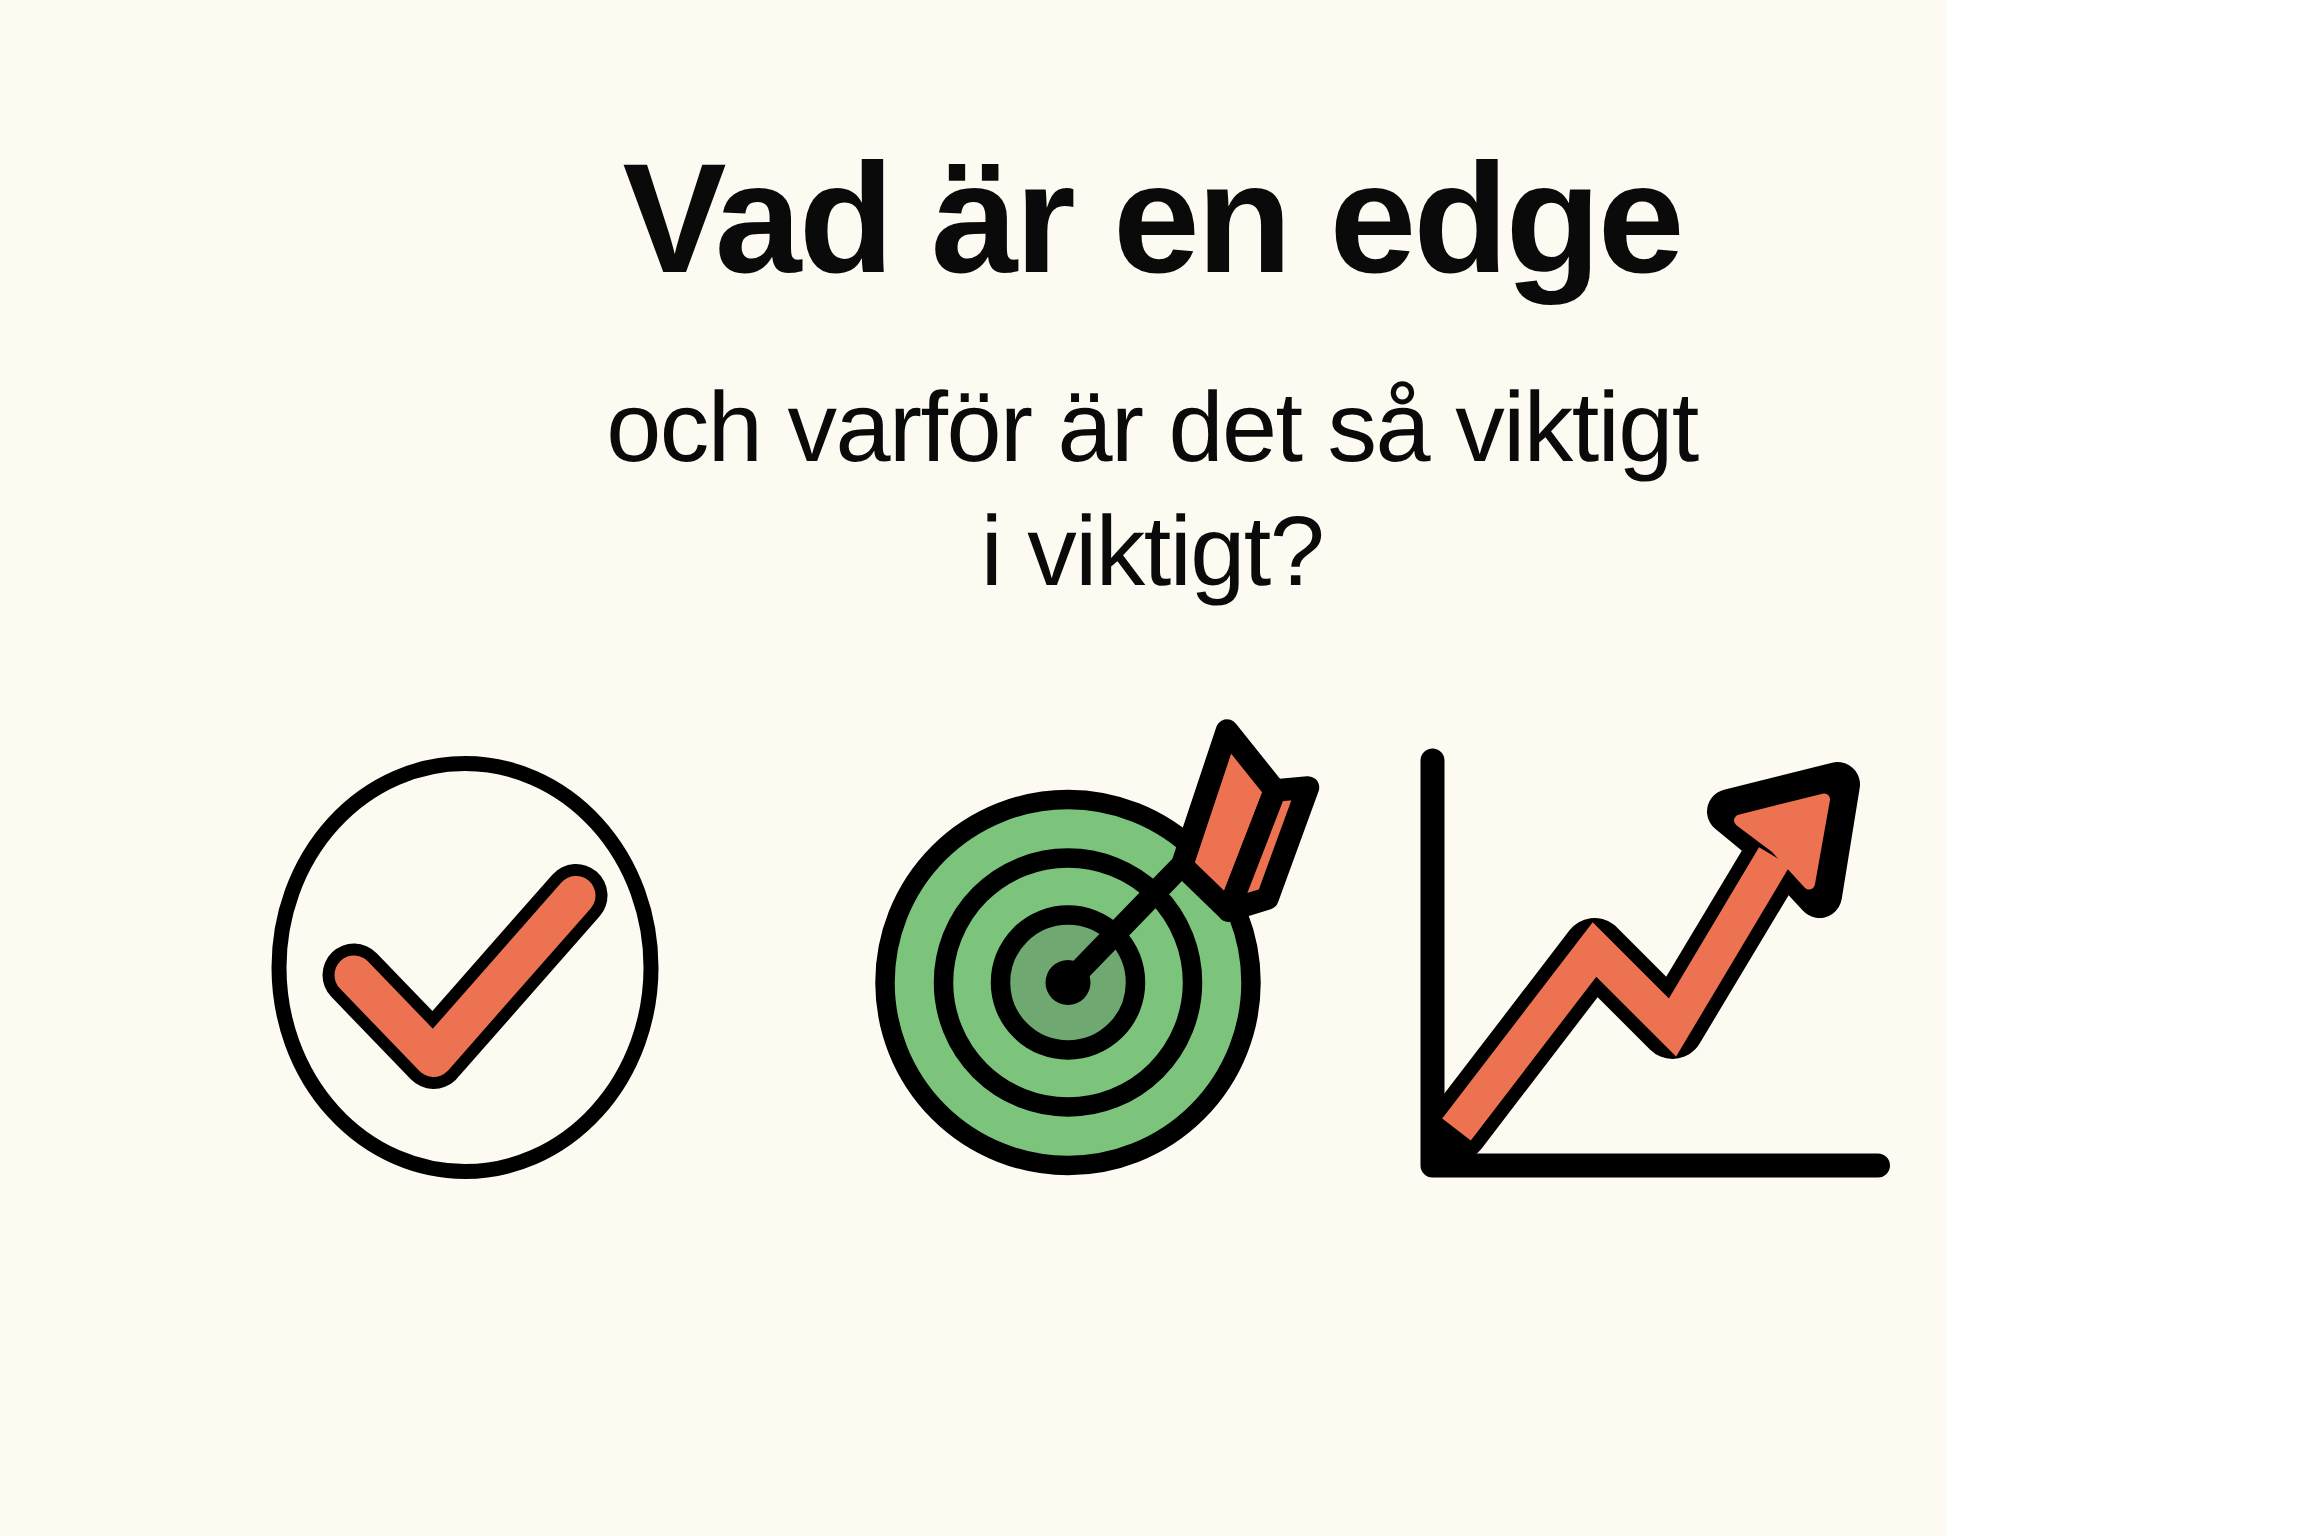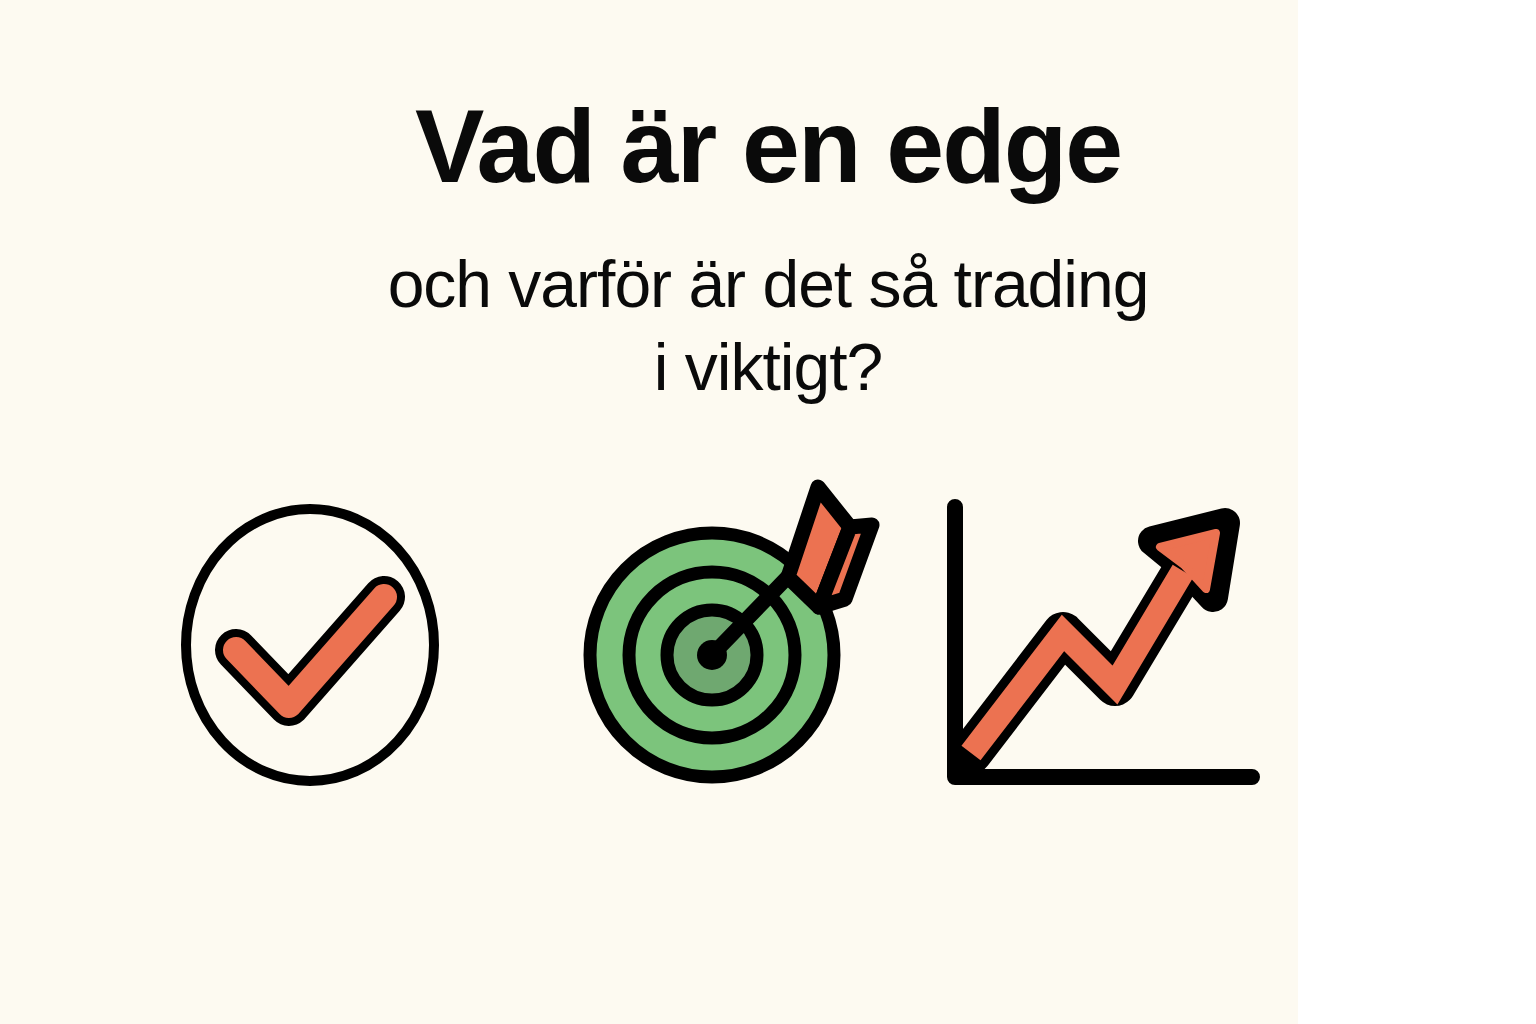--- a/index.html
+++ b/index.html
@@ -81,21 +81,21 @@
 </head>
 <body>
 
 <div id="canvas" style="background: rgb(253, 250, 241);">
 
   <div class="heading-block">
 
     <h1 class="title">Vad är en edge</h1>
 
     <p class="subtitle">
-      <span class="sub-line">och varför är det så trading</span>
+      <span class="sub-line">och varför är det så viktigt</span>
       <span class="sub-line">i viktigt?</span>
     </p>
 
   </div>
 
   <div class="icon-row">
 
     <div class="icon-slot" id="icon-check-circle">
       <svg width="300" height="320" viewBox="0 0 300 320" xmlns="http://www.w3.org/2000/svg">
 

